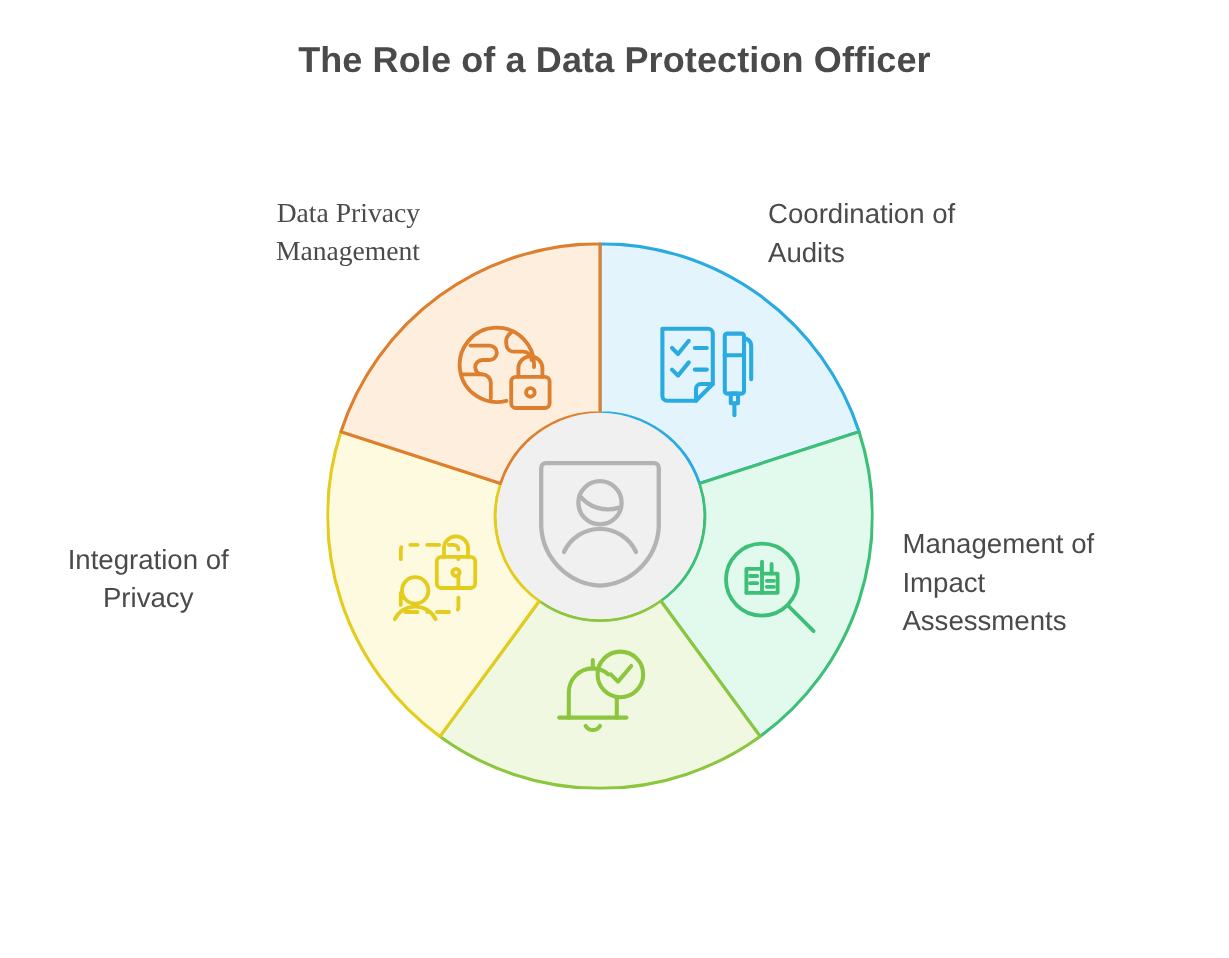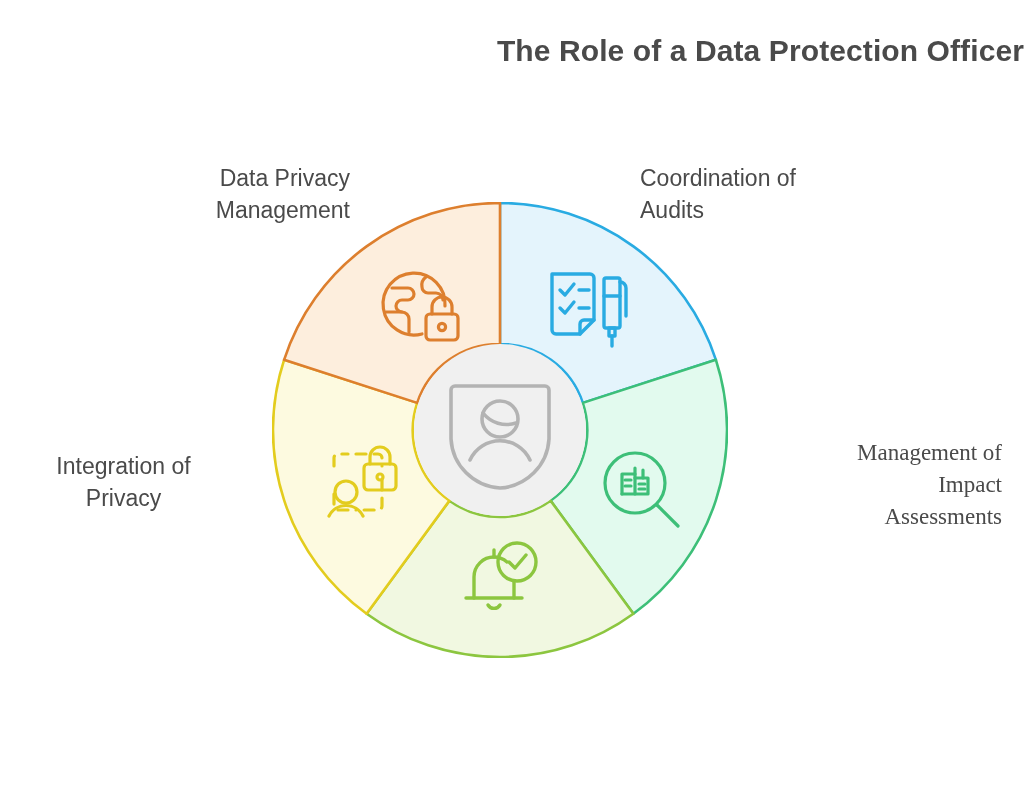--- a/index.html
+++ b/index.html
@@ -19,21 +19,21 @@
     position: absolute;
     left: 0; top: 0;
     width: 1024px;
     height: 798px;
   }
   .page-title {
     position: absolute;
     left: 0;
     top: 34px;
     width: 1024px;
-    text-align: right;
+    text-align: center;
     font-size: 30px;
     font-weight: bold;
     color: #4a4a4a;
     letter-spacing: 0.1px;
   }
   .wheel {
     position: absolute;
     left: 272px;
     top: 202px;
     width: 456px;
@@ -46,33 +46,33 @@
     font-size: 23px;
     line-height: 32px;
     color: #4a4a4a;
     white-space: pre-line;
   }
   .label-data-privacy {
     left: 20px;
     top: 162px;
     width: 330px;
     text-align: right;
+    font-family: Liberation Serif, serif;
   }
   .label-audits {
     left: 640px;
     top: 162px;
     width: 330px;
     text-align: left;
   }
   .label-impact {
     left: 752px;
     top: 437px;
     width: 250px;
-    text-align: right;
-    font-family: Liberation Serif, serif;
+    text-align: left;
   }
   .label-integration {
     left: 10px;
     top: 450px;
     width: 227px;
     text-align: center;
   }
   .label-breach {
     left: 330px;
     top: 692px;

